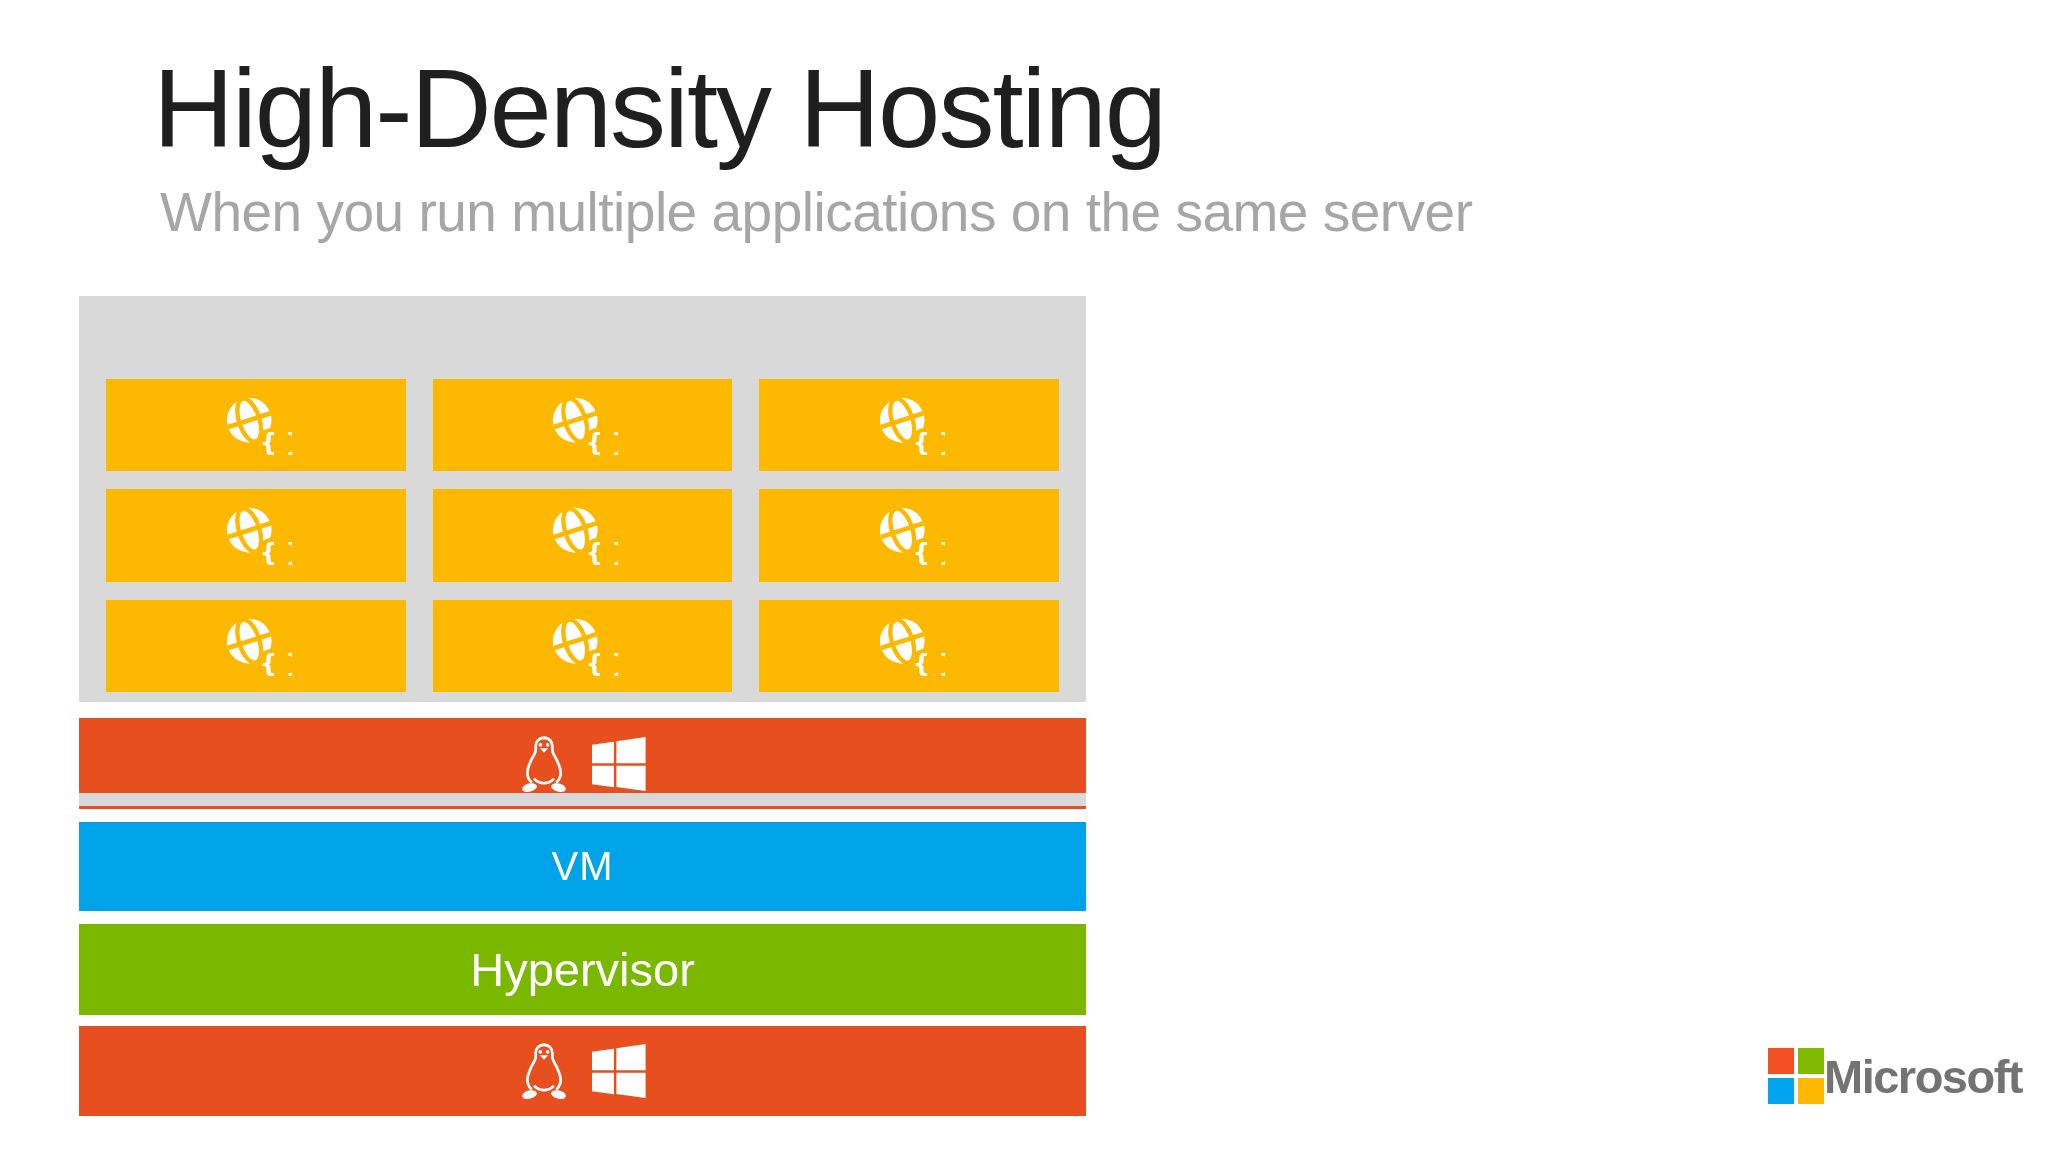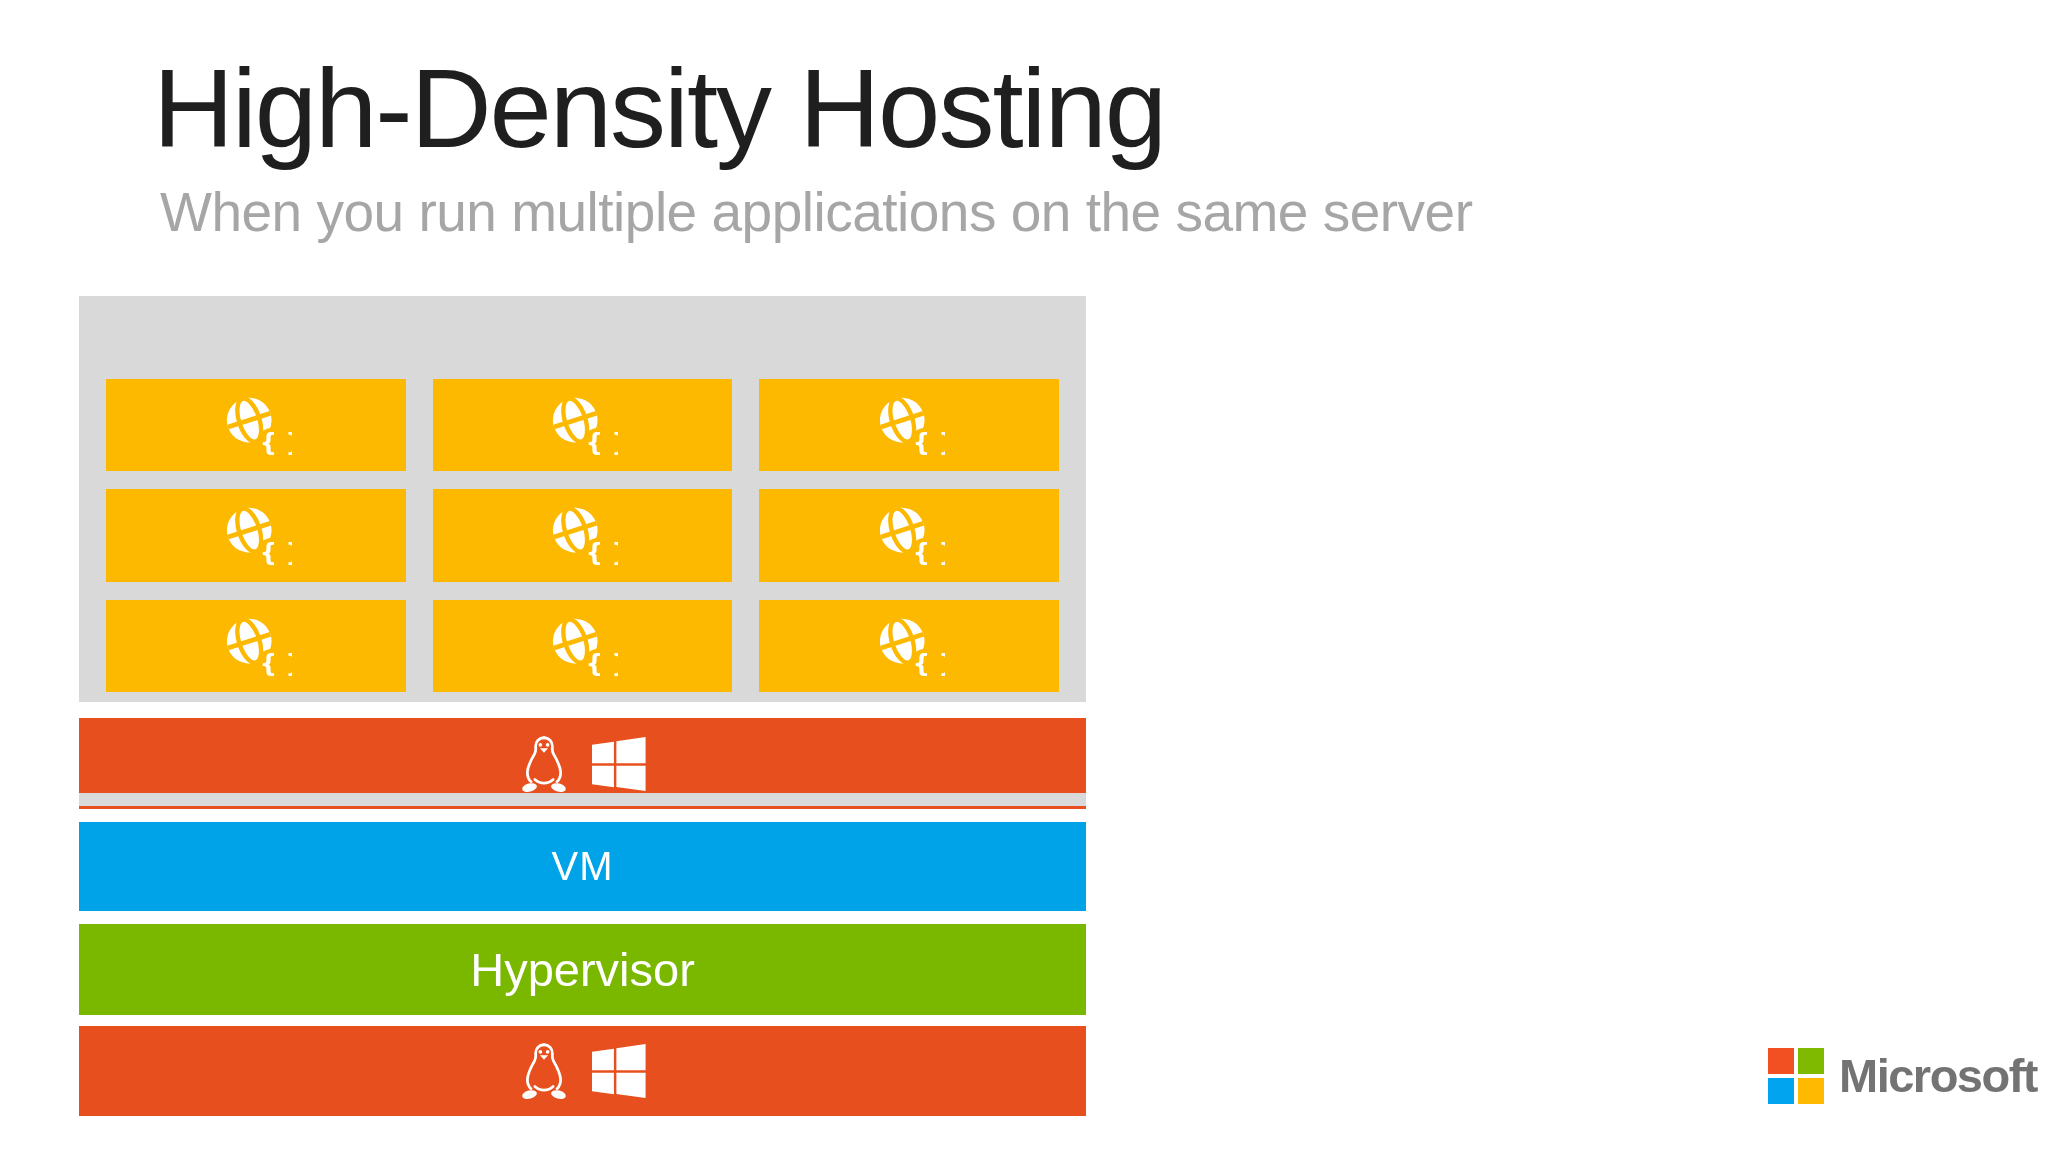--- a/index.html
+++ b/index.html
@@ -58,21 +58,21 @@
   }
   .os-bar{background:var(--os-bar);}
   .os-top{top:702px;height:91px;}
   .gray-strip{position:absolute;left:79px;top:793px;width:1007px;height:13px;background:var(--server-bg);}
   .vm-bar{top:806px;height:89px;background:var(--vm-bar);font-size:40px;font-weight:300;letter-spacing:1px;}
   .hyp-bar{top:908px;height:91px;background:var(--hypervisor-bar);font-size:47px;font-weight:300;}
   .os-bottom{top:1010px;height:90px;}
   .os-icons{display:flex;align-items:center;gap:24px;}
 
   
-  .ms-logo{position:absolute;left:1768px;top:1048px;display:flex;gap:15px;}
+  .ms-logo{position:absolute;left:1768px;top:1048px;display:flex;align-items:center;}
   .ms-squares{display:grid;grid-template-columns:26px 26px;grid-template-rows:26px 26px;gap:4px;}
   .sq{width:26px;height:26px;}
   .sq-red{background:var(--ms-logo-red);}
   .sq-green{background:var(--ms-logo-green);}
   .sq-blue{background:var(--ms-logo-blue);}
   .sq-yellow{background:var(--ms-logo-yellow);}
   .ms-wordmark{font-size:47px;font-weight:600;letter-spacing:-1.5px;color:var(--ms-logo-gray);}
 </style>
 </head>
 <body>

